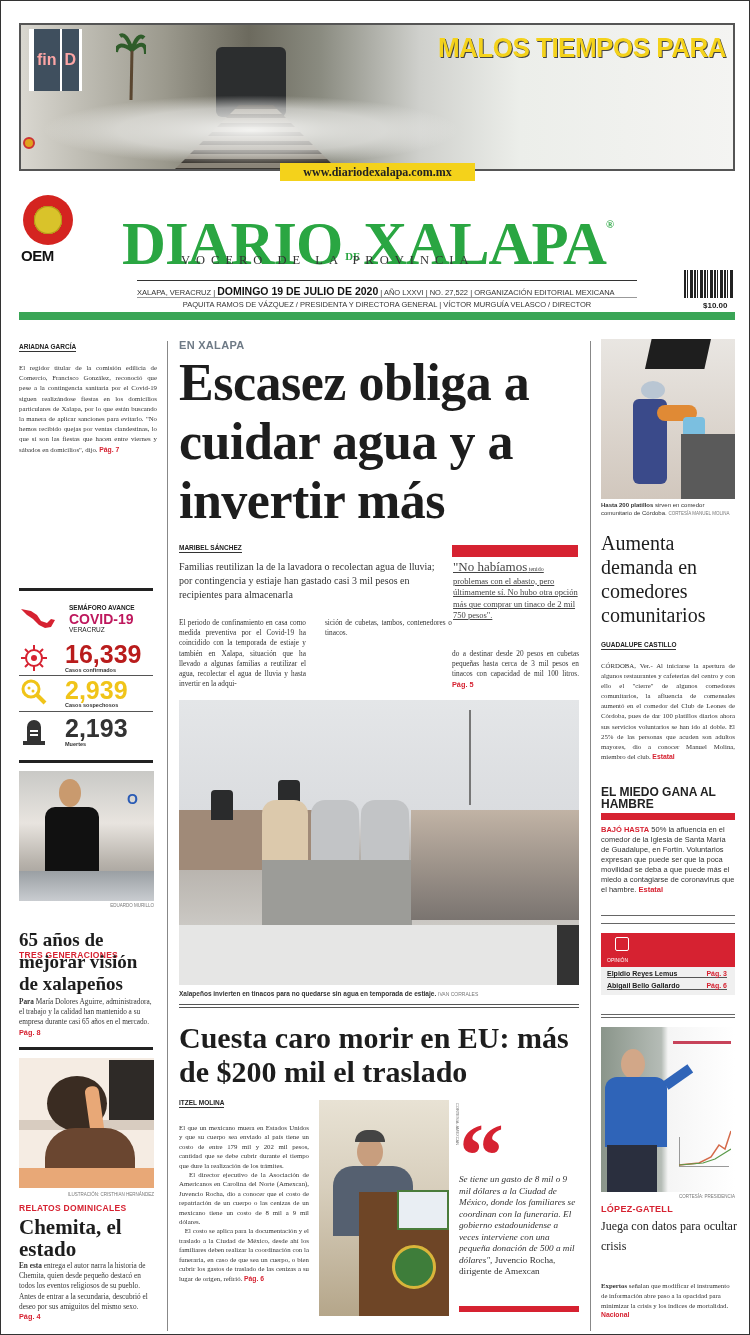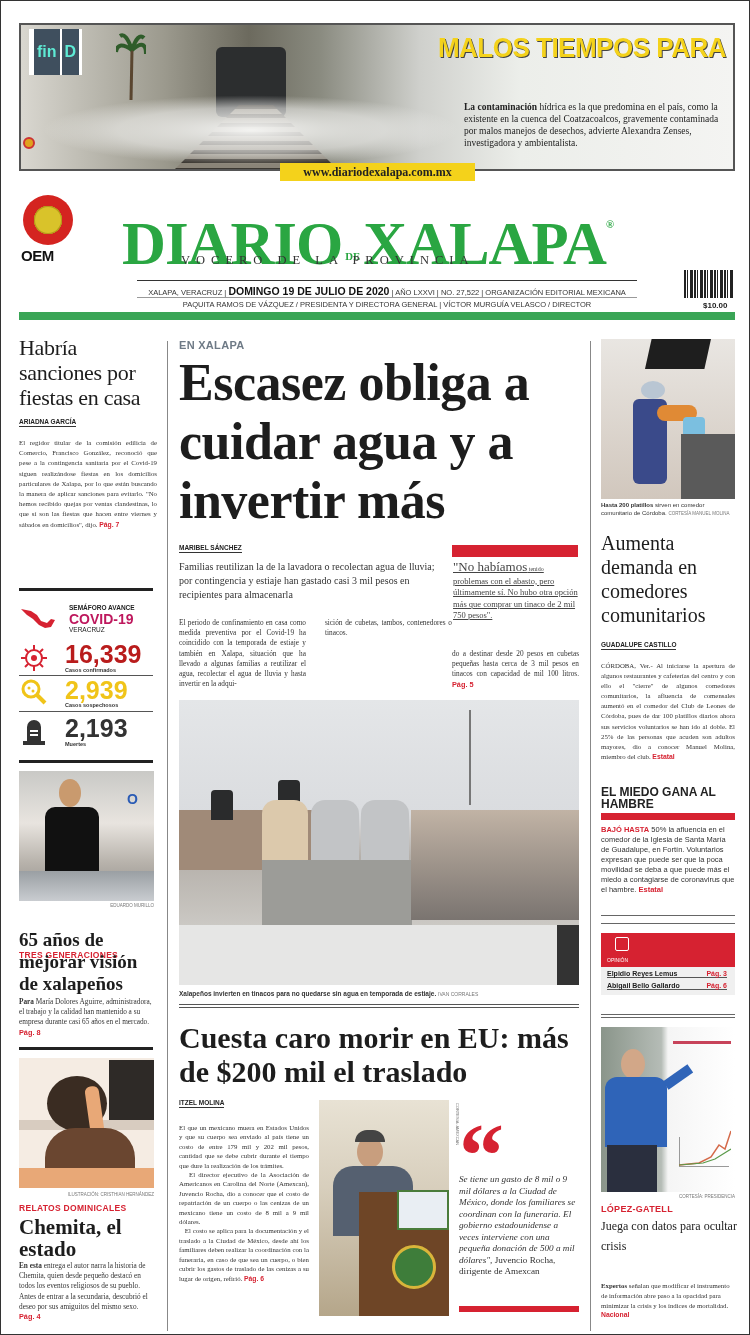--- a/index.html
+++ b/index.html
@@ -5,37 +5,37 @@
 *{box-sizing:border-box;margin:0;padding:0}
 body{width:750px;height:1335px;background:#fff;font-family:"Liberation Serif",serif;color:#222;position:relative;overflow:hidden;border:1px solid #333}
 .abs{position:absolute}
 
 .banner{left:18px;top:22px;width:716px;height:148px;border:2px solid #555;background:linear-gradient(90deg,#d9d7d0 0%,#9c9a8e 20%,#6c6a5e 32%,#8a8b80 42%,#cfd0cc 56%,#eceeea 70%,#f4f4f2 100%);overflow:hidden}
 .banner .rail{position:absolute;left:150px;top:80px;width:170px;height:68px;background:repeating-linear-gradient(180deg,#3b3731 0 4px,#8a8478 4px 9px);clip-path:polygon(40% 0,60% 0,100% 100%,0 100%)}
 .banner .train{position:absolute;left:195px;top:22px;width:70px;height:70px;background:#2c2e2f;border-radius:6px}
 .banner .fog{position:absolute;left:20px;top:70px;width:420px;height:70px;background:radial-gradient(ellipse at center,#f3f3f1 0%,rgba(240,240,238,.6) 45%,rgba(255,255,255,0) 70%)}
 .banner .palm{position:absolute;left:95px;top:5px;width:30px;height:70px}
 .find{position:absolute;left:8px;top:4px;font-family:"Liberation Serif",serif;font-weight:bold;font-size:26px;color:#111;background:#fff;padding:0 3px;line-height:30px}
-.find span{display:inline-block;background:#3f4f5e;color:#5eead4;font-family:"Liberation Sans",sans-serif;font-size:16px;padding:8px 3px;margin-left:2px;vertical-align:3px}
+.find span{display:inline-block;background:#3f4f5e;color:#fca5a5;font-family:"Liberation Sans",sans-serif;font-size:16px;padding:16px 3px;margin-left:2px;vertical-align:3px}
 .b-title1{position:absolute;left:395px;top:8px;width:310px;text-align:right;font-family:"Liberation Sans",sans-serif;font-weight:bold;font-size:26px;color:#f4d21b;letter-spacing:-.5px;transform:scaleY(1.05);text-shadow:1px 1px 0 #444}
 .b-title2{position:absolute;left:395px;top:36px;width:280px;text-align:right;font-family:"Liberation Sans",sans-serif;font-weight:bold;font-size:26px;color:#fff;letter-spacing:-.5px;text-shadow:1px 1px 2px #555}
 .b-text{position:absolute;left:443px;top:76px;width:260px;font-size:9.5px;line-height:12px;color:#222}
 .b-text b{font-weight:bold}
 .b-url{position:absolute;left:279px;top:162px;width:195px;height:18px;background:#f4d21b;font-size:12px;font-weight:bold;text-align:center;line-height:18px;color:#222}
 .oem-small{position:absolute;left:2px;top:112px;width:12px;height:12px;border-radius:50%;background:#e0a21e;border:2px solid #c33}
 
 .oem-logo{left:22px;top:194px;width:50px;height:50px;border-radius:50%;background:radial-gradient(circle,#b99a1a 0 40%,#d42420 41% 100%)}
 .oem-logo::after{content:"";position:absolute;left:12px;top:12px;width:26px;height:26px;border-radius:50%;background:#d9c32a}
 .oem-text{left:20px;top:246px;font-family:"Liberation Sans",sans-serif;font-weight:bold;font-size:15px;color:#111;letter-spacing:-.5px}
 .mast{left:116px;top:192px;font-family:"Liberation Serif",serif;font-weight:bold;font-size:62px;color:#2aa642;letter-spacing:-1px;line-height:62px;transform:scaleX(.98)}
 .mast small{font-size:11px;vertical-align:4px;margin:0 3px;letter-spacing:0}
 .mast sup{font-size:11px;vertical-align:36px;color:#2aa642}
 .tagline{left:180px;top:252px;font-family:"Liberation Serif",serif;font-size:12.5px;letter-spacing:6px;color:#333}
 .rule1{left:136px;top:279px;width:500px;height:1px;background:#333}
-.dateline{left:136px;top:284px;width:500px;text-align:center;font-family:"Liberation Sans",sans-serif;font-size:7.5px;color:#333;white-space:nowrap}
+.dateline{left:136px;top:284px;width:500px;text-align:left;font-family:"Liberation Sans",sans-serif;font-size:7.5px;color:#333;white-space:nowrap}
 .dateline b{font-size:10.5px;color:#111}
 .rule2{left:136px;top:296px;width:500px;height:1px;background:#999}
 .staff{left:136px;top:299px;width:500px;text-align:center;font-family:"Liberation Sans",sans-serif;font-size:7.5px;color:#333;white-space:nowrap}
 .barcode{left:683px;top:269px;width:50px;height:28px;background:repeating-linear-gradient(90deg,#222 0 2px,#fff 2px 3px,#222 3px 4px,#fff 4px 6px,#222 6px 9px,#fff 9px 10px)}
 .price{left:702px;top:300px;font-family:"Liberation Sans",sans-serif;font-weight:bold;font-size:8px;color:#222}
 .greenbar{left:18px;top:311px;width:716px;height:8px;background:#3aa556}
 
 .vline{width:1px;background:#888}
 .hl-serif{font-family:"Liberation Serif",serif;font-weight:bold;color:#1d1d1d}
 .kicker{font-family:"Liberation Sans",sans-serif;font-weight:bold;color:#d62231;font-size:9.5px;letter-spacing:.3px}
@@ -64,41 +64,39 @@
         <path d="M15 70 L16 20" stroke="#5a4630" stroke-width="3"></path>
         <path d="M16 20 Q2 10 0 22 M16 20 Q30 8 30 24 M16 20 Q10 2 4 6 M16 20 Q22 2 28 8" stroke="#2f5c2a" stroke-width="4" fill="none"></path>
       </svg>
   </div>
   <div class="train"></div>
   <div class="rail"></div>
   <div class="fog"></div>
   <div class="find"><span>fin</span><span>D</span></div>
   <div class="oem-small"></div>
   <div class="b-title1">MALOS TIEMPOS PARA</div>
-  <div class="b-text"><b>La contaminación</b><span> hídrica es la que predomina en el país, como la existente en la cuenca del Coatzacoalcos, gravemente contaminada por malos manejos de desechos, advierte Alexandra Zenses, investigadora y ambientalista.</span></div>
 </div>
 <div class="abs b-url">www.diariodexalapa.com.mx</div>
 
 <div class="abs oem-logo"></div>
 <div class="abs oem-text">OEM</div>
 <div class="abs mast"><span>DIARIO</span><small>DE</small><span>XALAPA</span><sup>®</sup></div>
 <div class="abs tagline">VOCERO DE LA PROVINCIA</div>
 <div class="abs rule1"></div>
 <div class="abs dateline"><span>XALAPA, VERACRUZ</span> | <b>DOMINGO 19 DE JULIO DE 2020</b> | <span>AÑO LXXVI</span> | <span>NO. 27,522</span> | <span>ORGANIZACIÓN EDITORIAL MEXICANA</span></div>
 <div class="abs rule2"></div>
 <div class="abs staff">PAQUITA RAMOS DE VÁZQUEZ / PRESIDENTA Y DIRECTORA GENERAL  |  VÍCTOR MURGUÍA VELASCO / DIRECTOR</div>
 <div class="abs barcode"></div>
 <div class="abs price">$10.00</div>
 <div class="abs greenbar"></div>
 
 <div class="abs vline" style="left:166px;top:340px;height:990px"></div>
 <div class="abs vline" style="left:589px;top:340px;height:990px"></div>
 
 <div class="abs" style="left:18px;top:334px;width:138px">
-  <div class="hl-serif" style="font-size:22px;line-height:25px;font-weight:normal;letter-spacing:-.3px">Habría sanciones por fiestas en casa</div>
   <div class="byline" style="margin-top:2px">ARIADNA GARCÍA</div>
   <div class="body" style="margin-top:10px;font-size:6.8px;line-height:10.2px"><span>El regidor titular de la comisión edilicia de Comercio, Francisco González, reconoció que pese a la contingencia sanitaria por el Covid-19 siguen realizándose fiestas en los domicilios particulares de Xalapa, por lo que están buscando la manera de aplicar sanciones para evitarlo. "No hemos recibido quejas por ventas clandestinas, lo que sí son las fiestas que hacen entre viernes y sábados en domicilios", dijo.</span> <span class="pg">Pág. 7</span></div>
 </div>
 <div class="abs thickrule" style="left:18px;top:587px;width:134px"></div>
 
 <div class="abs" style="left:18px;top:600px;width:138px;height:155px">
   <div class="abs" style="left:2px;top:6px">
     <svg width="34" height="22" viewBox="0 0 34 22">
         <path d="M0 2 L10 4 L16 8 L20 14 L26 16 L30 12 L34 13 L30 20 L24 21 L18 18 L12 12 L6 8 Z" fill="#d62231"></path>
       </svg>

